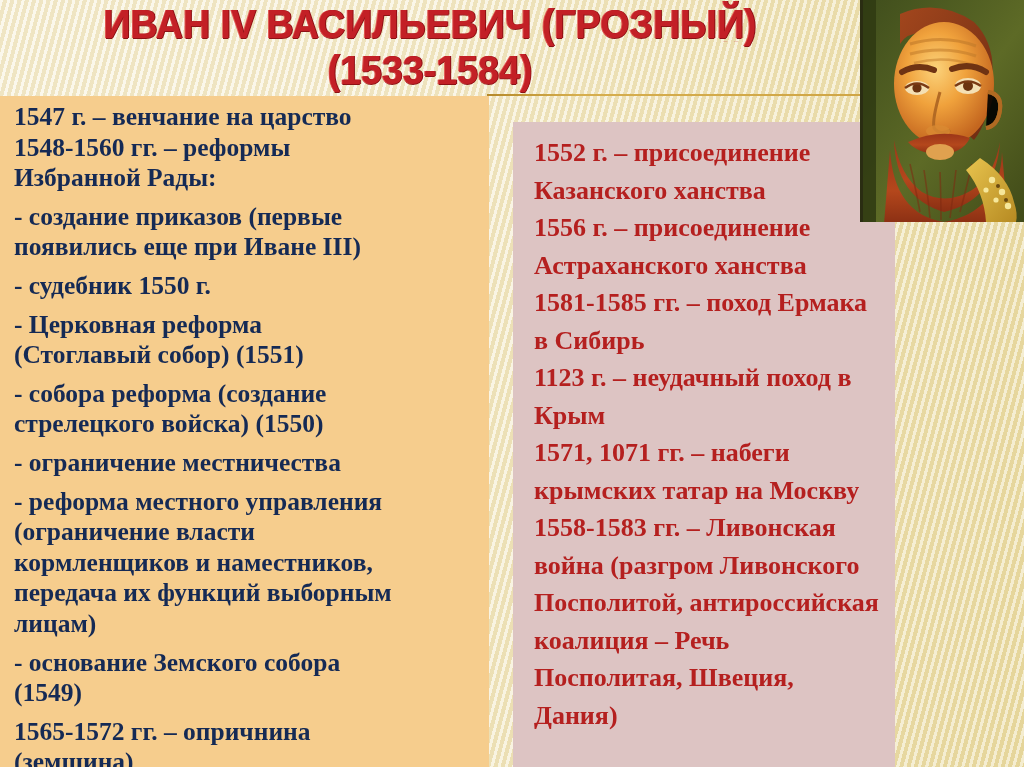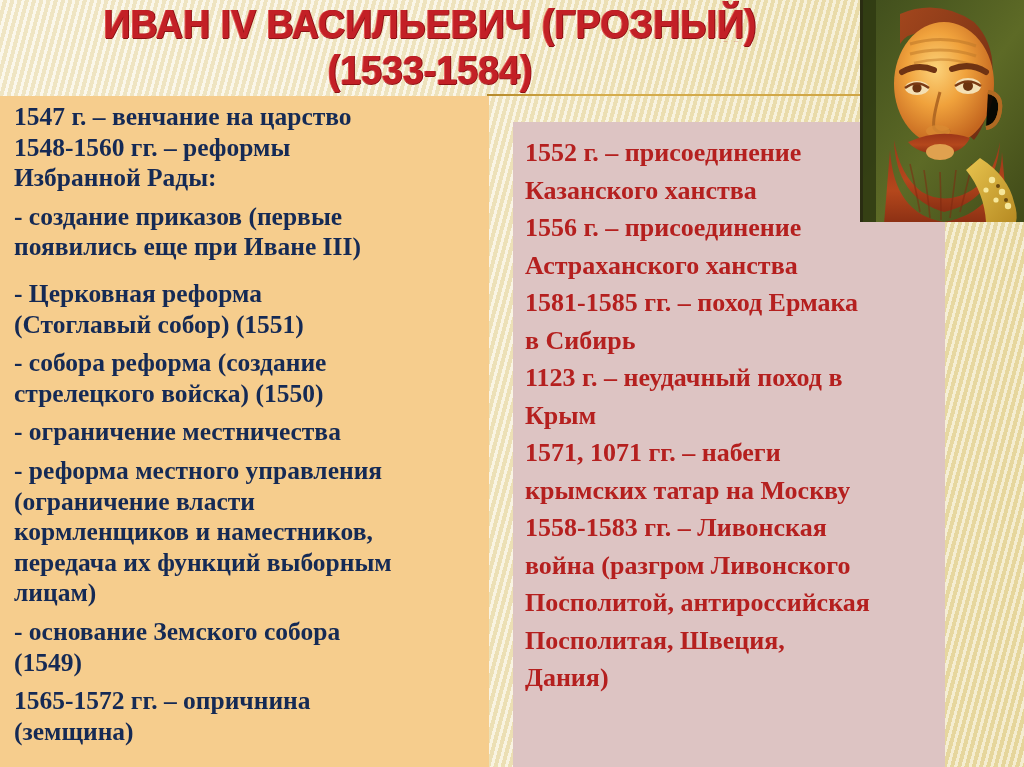--- a/index.html
+++ b/index.html
@@ -101,24 +101,24 @@
     white-space: nowrap;
   }
   #left-panel .gap { height: 8px; }
   .it { }
 
   
   #right-panel {
     position: absolute;
     left: 513px;
     top: 122px;
-    width: 432px;
+    width: 382px;
     height: 645px;
     background: #ddc4c3;
-    padding: 12px 4px 0 12px;
+    padding: 12px 4px 0 21px;
     box-sizing: border-box;
   }
   #right-panel .ln {
     color: #b5201f;
     font-weight: bold;
     font-size: 26px;
     line-height: 37.5px;
     white-space: nowrap;
   }
 
@@ -165,20 +165,21 @@
 
   <div id="left-panel">
     <div id="left-lines">
         <div class="ln">1547 г. – венчание на царство</div>
         <div class="ln">1548-1560 гг. – реформы</div>
         <div class="ln it">Избранной Рады:</div>
         <div class="gap"></div>
         <div class="ln">- создание приказов (первые</div>
         <div class="ln">появились еще при Иване III)</div>
         <div class="gap"></div>
+        <div class="ln it">- судебник 1550 г.</div>
         <div class="gap"></div>
         <div class="ln">- Церковная реформа</div>
         <div class="ln it">(Стоглавый собор) (1551)</div>
         <div class="gap"></div>
         <div class="ln">- собора реформа (создание</div>
         <div class="ln">стрелецкого войска) (1550)</div>
         <div class="gap"></div>
         <div class="ln">- ограничение местничества</div>
         <div class="gap"></div>
         <div class="ln">- реформа местного управления</div>
@@ -203,20 +204,21 @@
         <div class="ln">Астраханского ханства</div>
         <div class="ln">1581-1585 гг. – поход Ермака</div>
         <div class="ln">в Сибирь</div>
         <div class="ln">1123 г. – неудачный поход в</div>
         <div class="ln">Крым</div>
         <div class="ln">1571, 1071 гг. – набеги</div>
         <div class="ln">крымских татар на Москву</div>
         <div class="ln">1558-1583 гг. – Ливонская</div>
         <div class="ln">война (разгром Ливонского</div>
         <div class="ln">Посполитой, антироссийская</div>
+        <div class="ln">коалиция – Речь</div>
         <div class="ln">Посполитая, Швеция,</div>
         <div class="ln">Дания)</div>
       </div>
   </div>
 
   <div id="portrait">
     <svg viewBox="0 0 164 222" preserveAspectRatio="none">
       <defs>
         <radialGradient id="faceG" cx="42%" cy="38%" r="62%">
           <stop offset="0%" stop-color="#fbd27a"></stop>

